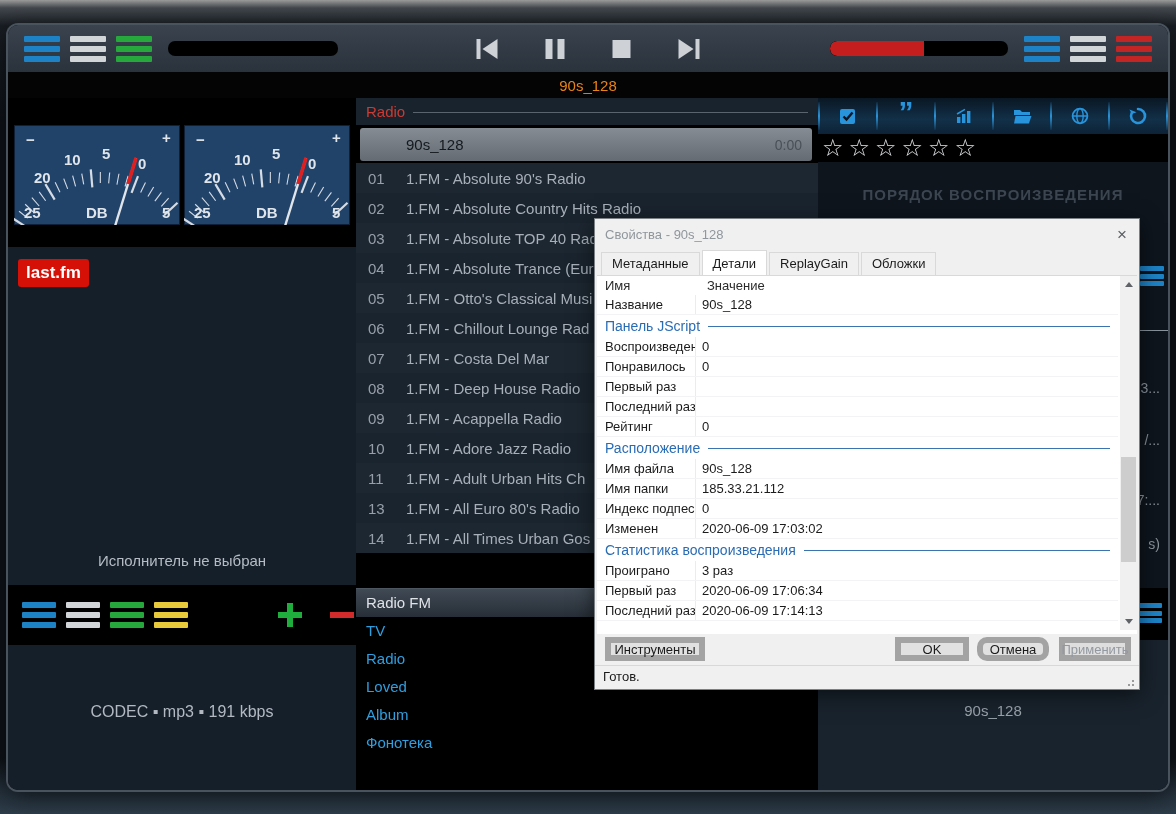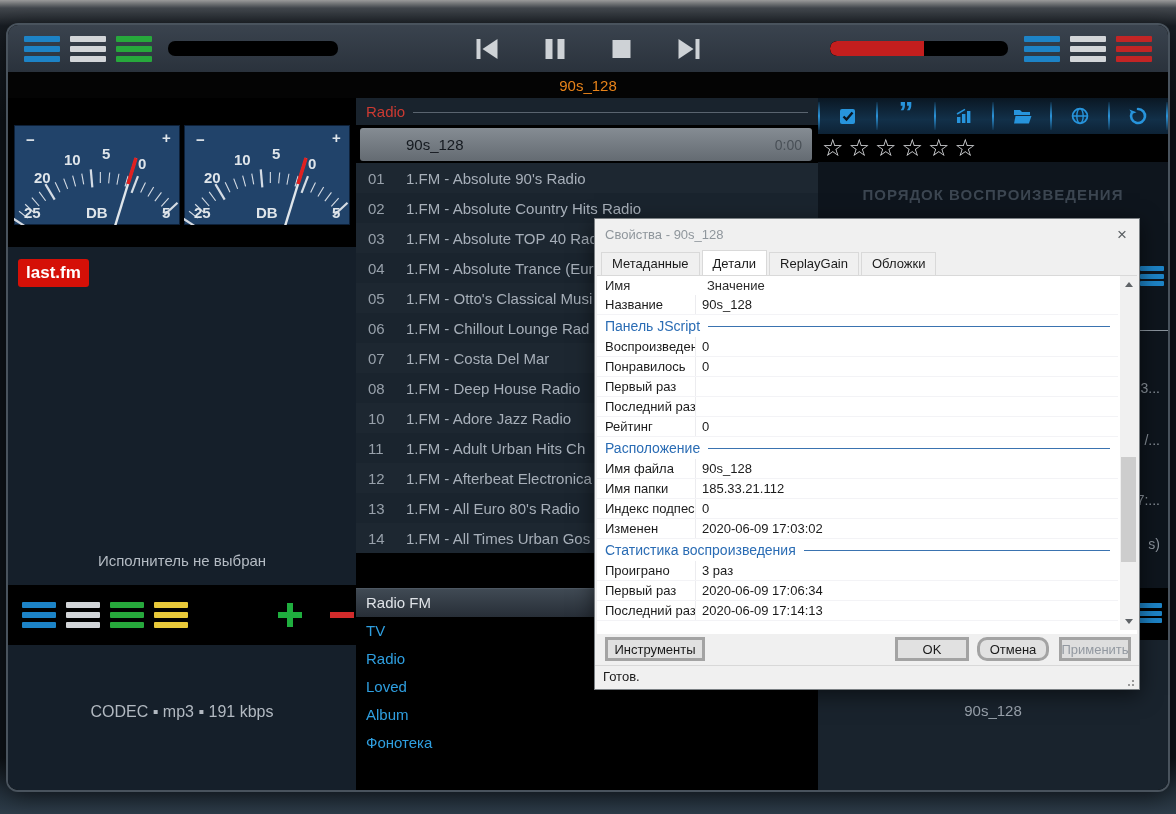--- a/index.html
+++ b/index.html
@@ -124,21 +124,21 @@
   .drow .dval{padding-left:6px;white-space:nowrap;}
   .drow.section{height:22px;color:#2a6cb4;font-size:14px;border-bottom:none;}
   .drow.section .dname{flex:0 0 auto;border-right:none;padding-left:8px;overflow:visible;}
   .drow.section:after{content:"";flex:1;border-top:1px solid #3a73b0;margin:0 8px;align-self:center;}
   .dscroll{position:absolute;right:0;top:0;width:17px;height:354px;background:#f0f0f0;}
   .sarrow{position:absolute;left:0;width:17px;height:17px;display:flex;align-items:center;justify-content:center;cursor:pointer;}
   .sarrow.up{top:0;} .sarrow.down{bottom:0;}
   .sarrow .t-up{width:0;height:0;border-left:4px solid transparent;border-right:4px solid transparent;border-bottom:5px solid #5f6367;}
   .sarrow .t-dn{width:0;height:0;border-left:4px solid transparent;border-right:4px solid transparent;border-top:5px solid #5f6367;}
   .sthumb{position:absolute;left:1px;top:181px;width:15px;height:105px;background:#cdcdcd;cursor:pointer;}
-  .dlg-btn{position:absolute;height:24px;background:#e1e1e1;border:3px solid #a3a3a3;
+  .dlg-btn{position:absolute;height:24px;background:#e1e1e1;border:6px solid #a3a3a3;
     display:flex;align-items:center;justify-content:center;font-size:13px;cursor:pointer;box-sizing:border-box;}
   .btn-tools{left:10px;top:418px;width:100px;}
   .btn-ok{left:300px;top:418px;width:74px;}
   .btn-cancel{left:382px;top:418px;width:72px;border-radius:10px;}
   .btn-apply{left:464px;top:418px;width:72px;color:#9298a0;background:#dedede;}
   .dlg-statusline{position:absolute;left:0;right:0;top:446px;border-top:1px solid #d8d8d8;}
   .dlg-status{position:absolute;left:8px;top:450px;color:#1a1a1a;}
   .grip{position:absolute;right:3px;bottom:3px;width:9px;height:9px;
     background:radial-gradient(circle at 2px 8px,#9a9a9a 1px,transparent 1.4px),
                radial-gradient(circle at 6px 8px,#9a9a9a 1px,transparent 1.4px),
@@ -374,35 +374,35 @@
           <div class="prow">
             <span class="num">07</span>
             <span class="ttl">1.FM - Costa Del Mar</span>
           </div>
 
           <div class="prow">
             <span class="num">08</span>
             <span class="ttl">1.FM - Deep House Radio</span>
           </div>
 
+          <div class="prow">
+            <span class="num">09</span>
+            <span class="ttl">1.FM - Acappella Radio</span>
+          </div>
 
           <div class="prow">
             <span class="num">10</span>
             <span class="ttl">1.FM - Adore Jazz Radio</span>
           </div>
 
           <div class="prow">
             <span class="num">11</span>
             <span class="ttl">1.FM - Adult Urban Hits Ch</span>
           </div>
 
-          <div class="prow">
-            <span class="num">12</span>
-            <span class="ttl">1.FM - Afterbeat Electronica</span>
-          </div>
 
           <div class="prow">
             <span class="num">13</span>
             <span class="ttl">1.FM - All Euro 80's Radio</span>
           </div>
 
           <div class="prow">
             <span class="num">14</span>
             <span class="ttl">1.FM - All Times Urban Gos</span>
           </div>

